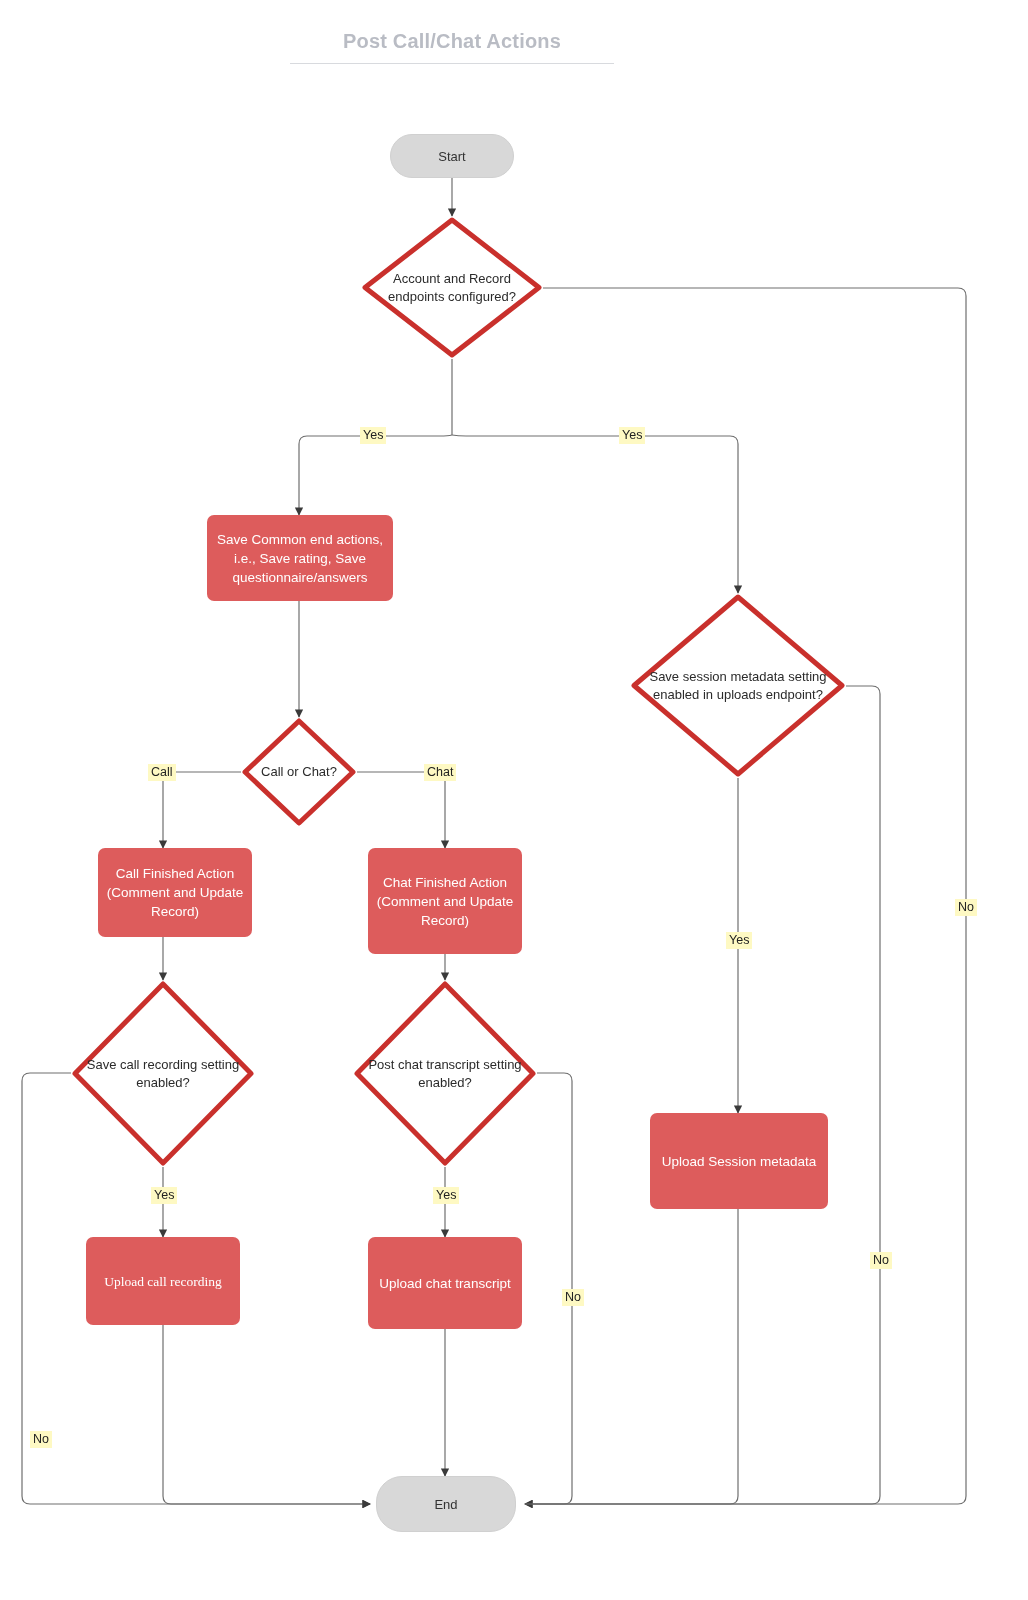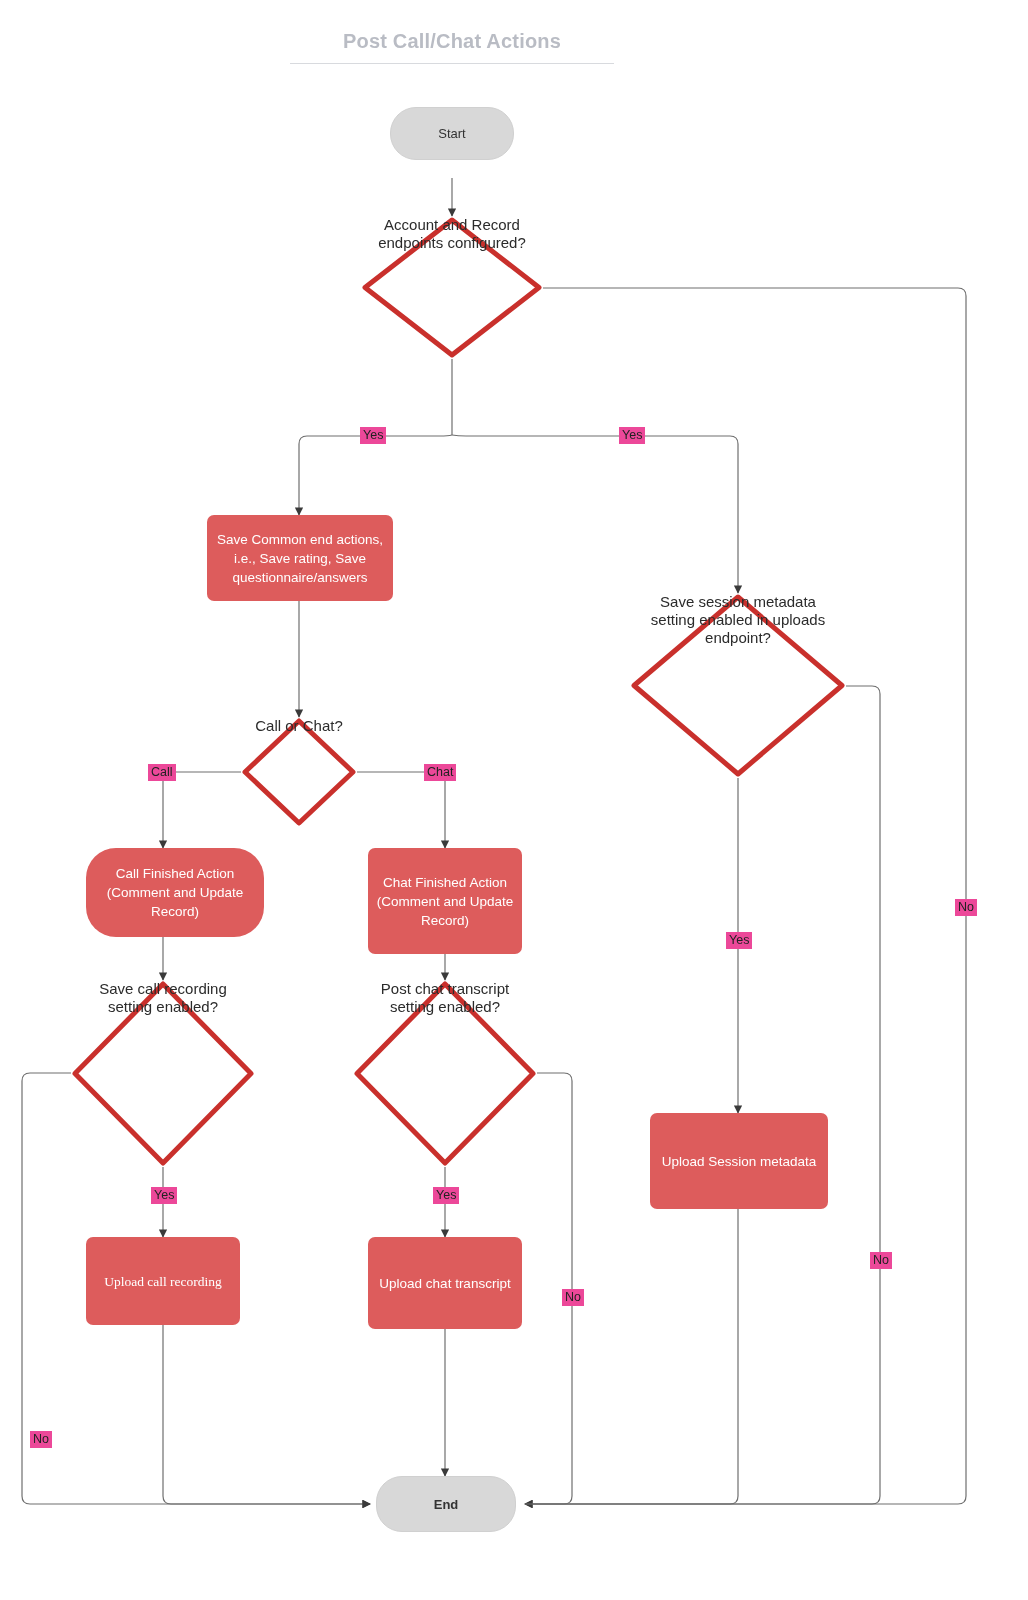--- a/index.html
+++ b/index.html
@@ -92,38 +92,39 @@
     width: 100%;
     height: 100%;
   }
   .decision .dlabel {
     position: absolute;
     left: 0;
     top: 0;
     width: 100%;
     height: 100%;
     display: flex;
+    align-items: center;
     justify-content: center;
     text-align: center;
     color: #2b2b2b;
-    font-size: 15px;
+    font-size: 13px;
     line-height: 18px;
     box-sizing: border-box;
   }
   .decision .dlabel span {
     display: block;
     padding: 0 6px;
   }
 
   
   .edge-label {
     position: absolute;
     font-size: 12.5px;
     color: #222222;
-    background: #ec4899;
+    background: #fef9c3;
     padding: 1px 3px;
     white-space: nowrap;
     line-height: 15px;
   }
 </style>
 </head>
 <body>
 
 <div id="canvas">
 
@@ -174,21 +175,21 @@
       <path d="M 846,686 L 872,686 Q 880,686 880,694 L 880,1496 Q 880,1504 872,1504 L 525,1504"></path>
 
     </g>
   </svg>
 
   <div class="title-wrap">
     <div class="title-text">Post Call/Chat Actions</div>
     <div class="title-rule"></div>
   </div>
 
-  <div class="terminator" style="left:390px; top:107px; width:124px; height:53px;">Start</div>
+  <div class="terminator" style="left:390px; top:134px; width:124px; height:44px;">Start</div>
 
   <div class="decision" style="left:361px; top:216px; width:182px; height:143px;">
     <svg class="dshape" viewBox="0 0 182 143" preserveAspectRatio="none">
       <polygon points="91,4 178,71.5 91,139 4,71.5" fill="#ffffff" stroke="#c9302c" stroke-width="5" stroke-linejoin="round"></polygon>
     </svg>
     <div class="dlabel">
       <span>Account and Record endpoints configured?</span>
     </div>
   </div>
 
@@ -196,21 +197,21 @@
 
   <div class="decision" style="left:241px; top:717px; width:116px; height:110px;">
     <svg class="dshape" viewBox="0 0 116 110" preserveAspectRatio="none">
       <polygon points="58,4 112,55 58,106 4,55" fill="#ffffff" stroke="#c9302c" stroke-width="5" stroke-linejoin="round"></polygon>
     </svg>
     <div class="dlabel">
       <span>Call or Chat?</span>
     </div>
   </div>
 
-  <div class="process" style="left:86px; top:848px; width:178px; height:89px;border-radius:30px;">Call Finished Action (Comment and Update Record)</div>
+  <div class="process" style="left:98px; top:848px; width:154px; height:89px;">Call Finished Action (Comment and Update Record)</div>
 
   <div class="process" style="left:368px; top:848px; width:154px; height:106px;">Chat Finished Action (Comment and Update Record)</div>
 
   <div class="decision" style="left:71px; top:980px; width:184px; height:187px;">
     <svg class="dshape" viewBox="0 0 184 187" preserveAspectRatio="none">
       <polygon points="92,4 180,93.5 92,183 4,93.5" fill="#ffffff" stroke="#c9302c" stroke-width="5" stroke-linejoin="round"></polygon>
     </svg>
     <div class="dlabel">
       <span>Save call recording setting enabled?</span>
     </div>
@@ -233,21 +234,21 @@
     <svg class="dshape" viewBox="0 0 216 185" preserveAspectRatio="none">
       <polygon points="108,4 212,92.5 108,181 4,92.5" fill="#ffffff" stroke="#c9302c" stroke-width="5" stroke-linejoin="round"></polygon>
     </svg>
     <div class="dlabel">
       <span>Save session metadata setting enabled in uploads endpoint?</span>
     </div>
   </div>
 
   <div class="process" style="left:650px; top:1113px; width:178px; height:96px;text-align:right;">Upload Session metadata</div>
 
-  <div class="terminator" style="left:376px; top:1476px; width:140px; height:56px;font-weight:bold;">End</div>
+  <div class="terminator" style="left:376px; top:1476px; width:140px; height:56px;">End</div>
 
   <div class="edge-label" style="left:360px; top:427px;">Yes</div>
 
   <div class="edge-label" style="left:619px; top:427px;">Yes</div>
 
   <div class="edge-label" style="left:955px; top:899px;">No</div>
 
   <div class="edge-label" style="left:148px; top:764px;">Call</div>
 
   <div class="edge-label" style="left:424px; top:764px;">Chat</div>

